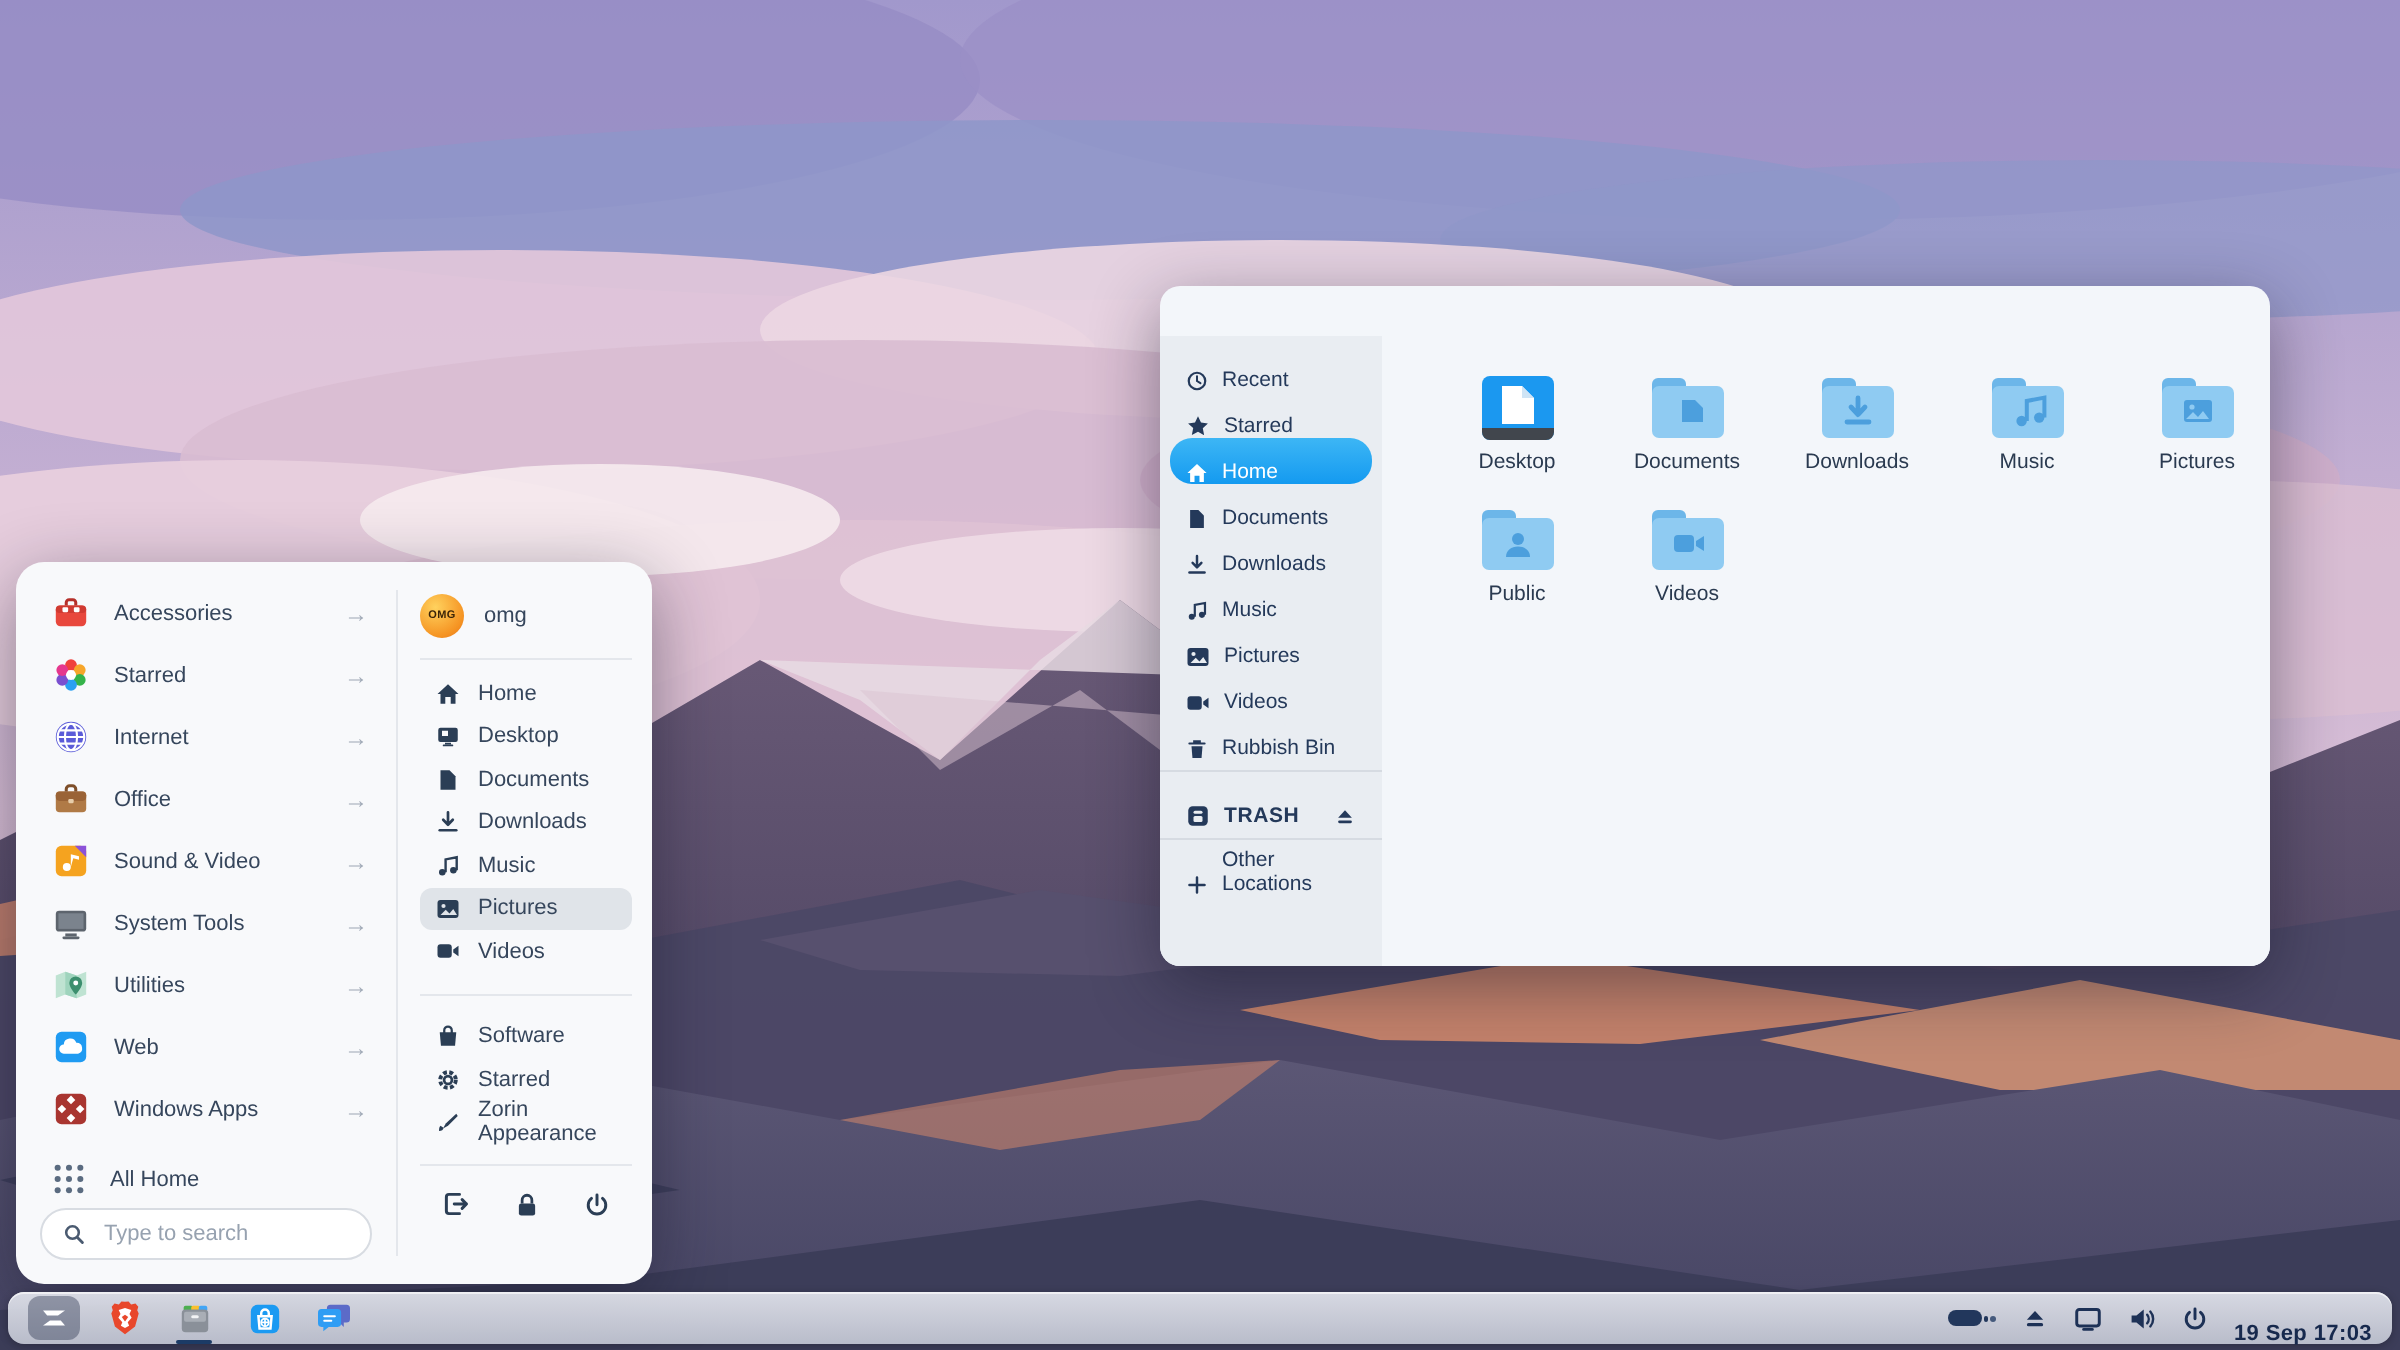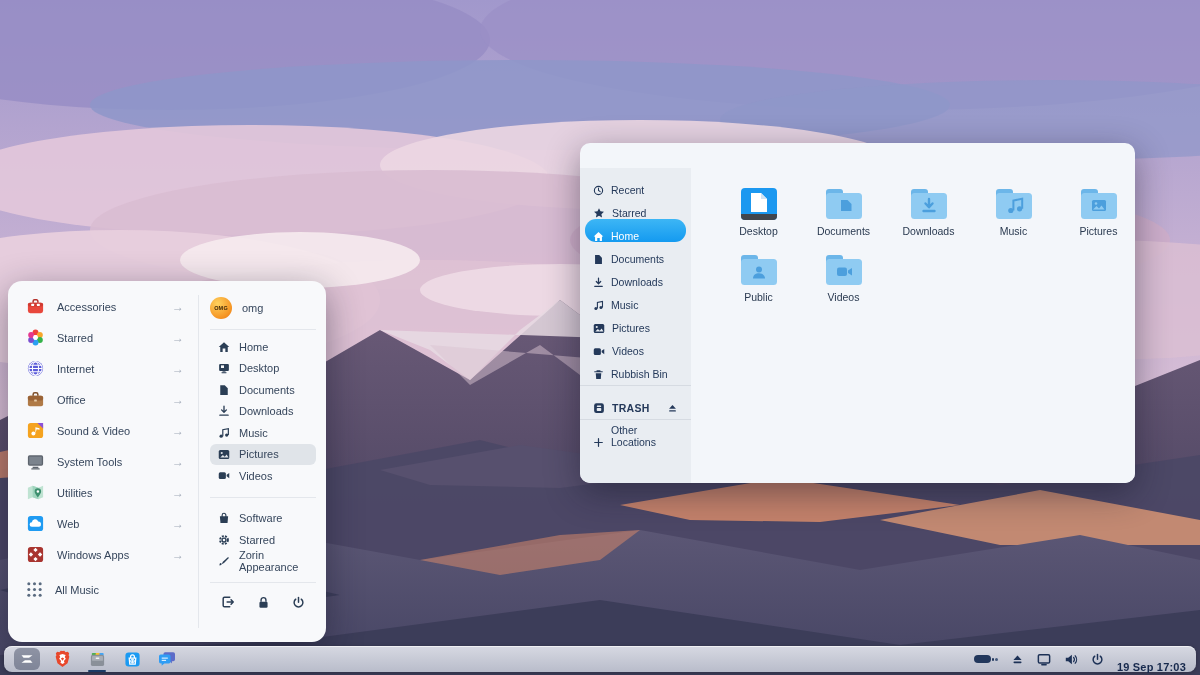--- a/index.html
+++ b/index.html
@@ -520,21 +520,30 @@
                 <circle cx="15" cy="3" r="1.6"></circle>
                 <circle cx="3" cy="9" r="1.6"></circle>
                 <circle cx="9" cy="9" r="1.6"></circle>
                 <circle cx="15" cy="9" r="1.6"></circle>
                 <circle cx="3" cy="15" r="1.6"></circle>
                 <circle cx="9" cy="15" r="1.6"></circle>
                 <circle cx="15" cy="15" r="1.6"></circle>
               </g>
             </svg>
           </span>
-      <span class="clabel">All Music</span>
+      <span class="clabel">All Home</span>
+    </div>
+    <div class="searchpill">
+      <span class="ic" style="color:#4a5a70">
+            <svg width="12" height="12" viewBox="0 0 16 16">
+              <circle cx="7" cy="7" r="4.2" fill="none" stroke="currentColor" stroke-width="1.7"></circle>
+              <line x1="10.3" y1="10.3" x2="13.6" y2="13.6" stroke="currentColor" stroke-width="1.9" stroke-linecap="round"></line>
+            </svg>
+          </span>
+      <input type="text" placeholder="Type to search" style="">
     </div>
   </div>
 
   <div class="mright">
     <div class="urow">
       <span class="avatar">OMG</span>
       <span class="uname">omg</span>
     </div>
     <div class="hdiv"></div>
     <div class="prow">

